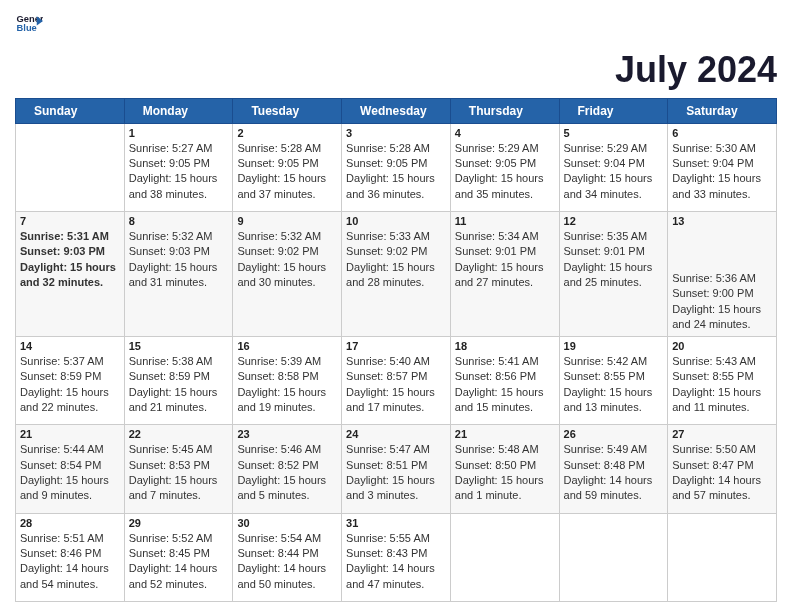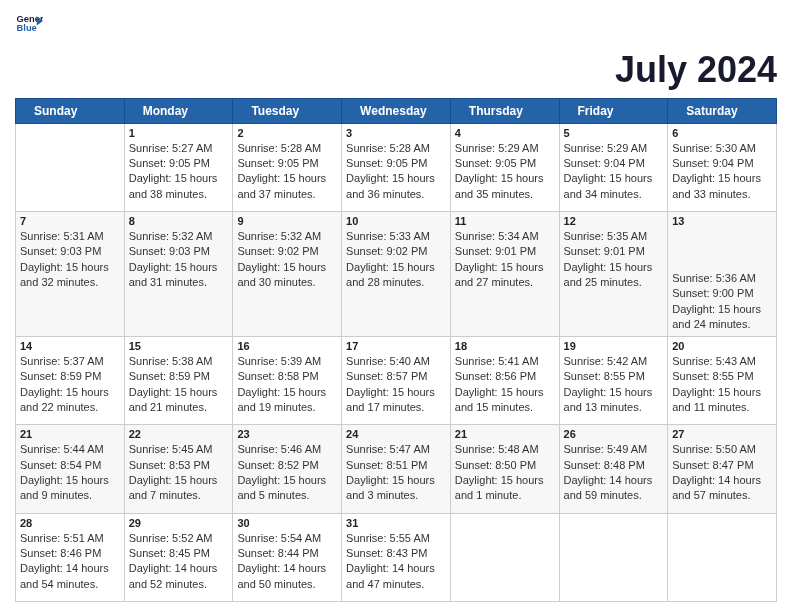--- a/index.html
+++ b/index.html
@@ -163,21 +163,21 @@
             <div class="day-number">6</div>
             <div class="day-info" style="white-space: pre-line;">Sunrise: 5:30 AM
 Sunset: 9:04 PM
 Daylight: 15 hours
 and 33 minutes.</div>
           </td>
         </tr>
         <tr class="week-row">
           <td>
             <div class="day-number">7</div>
-            <div class="day-info" style="white-space: pre-line;">Sunrise: 5:31 AM
+            <div class="day-info" style="white-space: pre-line; font-weight: bold;">Sunrise: 5:31 AM
 Sunset: 9:03 PM
 Daylight: 15 hours
 and 32 minutes.</div>
           </td>
           <td>
             <div class="day-number">8</div>
             <div class="day-info" style="white-space: pre-line;">Sunrise: 5:32 AM
 Sunset: 9:03 PM
 Daylight: 15 hours
 and 31 minutes.</div>

